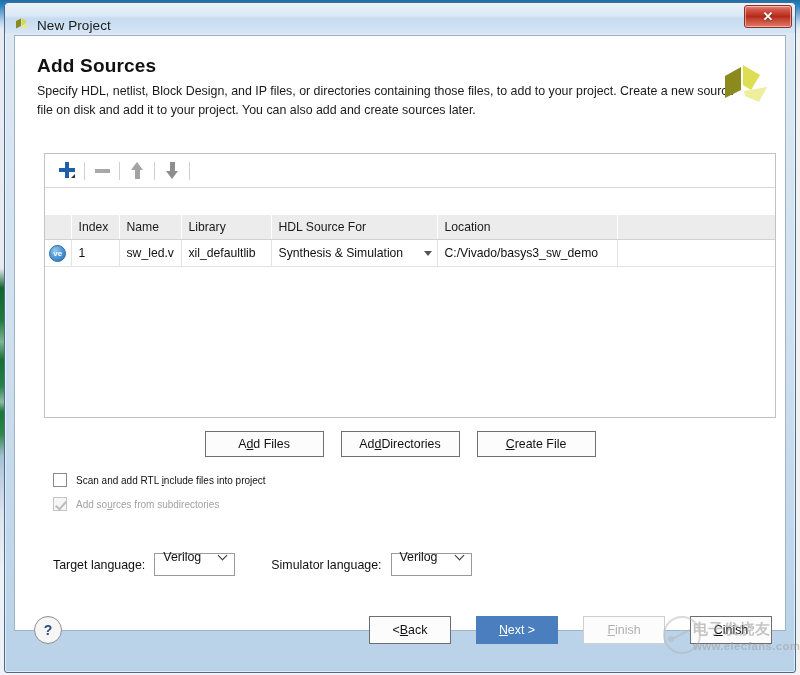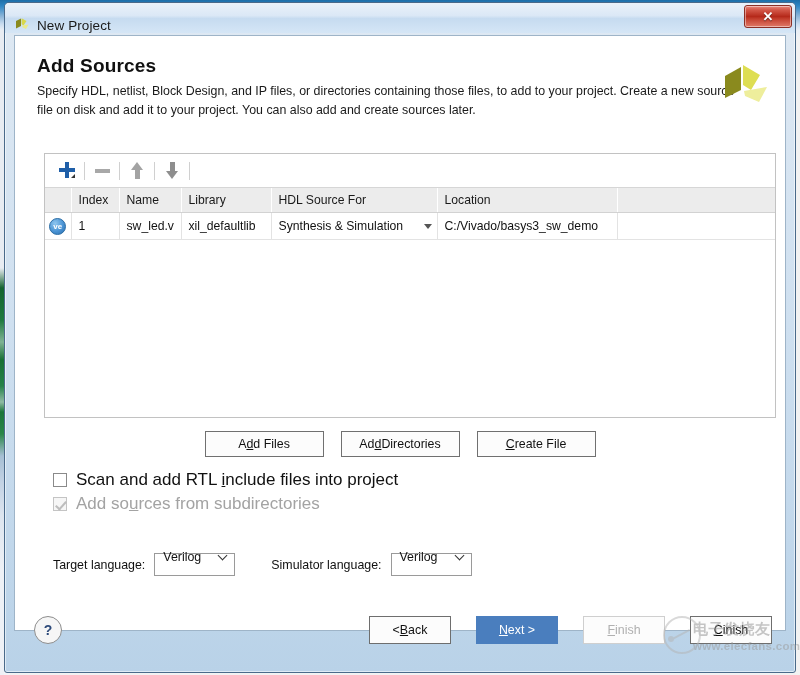--- a/index.html
+++ b/index.html
@@ -175,20 +175,21 @@
   }
   .arrow-down:after {
     content:""; position:absolute; left:4px; top:0; width:5px; height:9px; background:#8e8e8e;
   }
 
   table.srctable {
     width: 100%;
     border-collapse: collapse;
     font-size: 12.2px;
     table-layout: fixed;
+    margin-top: 27px;
   }
   table.srctable th {
     background: #ececec;
     font-weight: normal;
     text-align: left;
     color: #1a1a1a;
     height: 24px;
     padding: 0 0 0 7px;
     border-right: 1px solid #ffffff;
     border-bottom: 1px solid #d2d2d2;
@@ -248,21 +249,21 @@
     font-family: "Liberation Sans", sans-serif;
     box-sizing: border-box;
   }
   .btn u { text-decoration: underline; }
 
   
   .checks { position: absolute; left: 38px; top: 432px; }
   .chkrow {
     display: flex; align-items: center;
     height: 24px;
-    font-size: 17px; color: #111;
+    font-size: 10px; color: #111;
   }
   .chkrow.disabled { color: #a3a3a3; }
   .chkbox {
     width: 14px; height: 14px;
     border: 1px solid #8a8a8a;
     background: #ffffff;
     margin-right: 9px;
     position: relative;
     box-sizing: border-box;
     flex: none;

